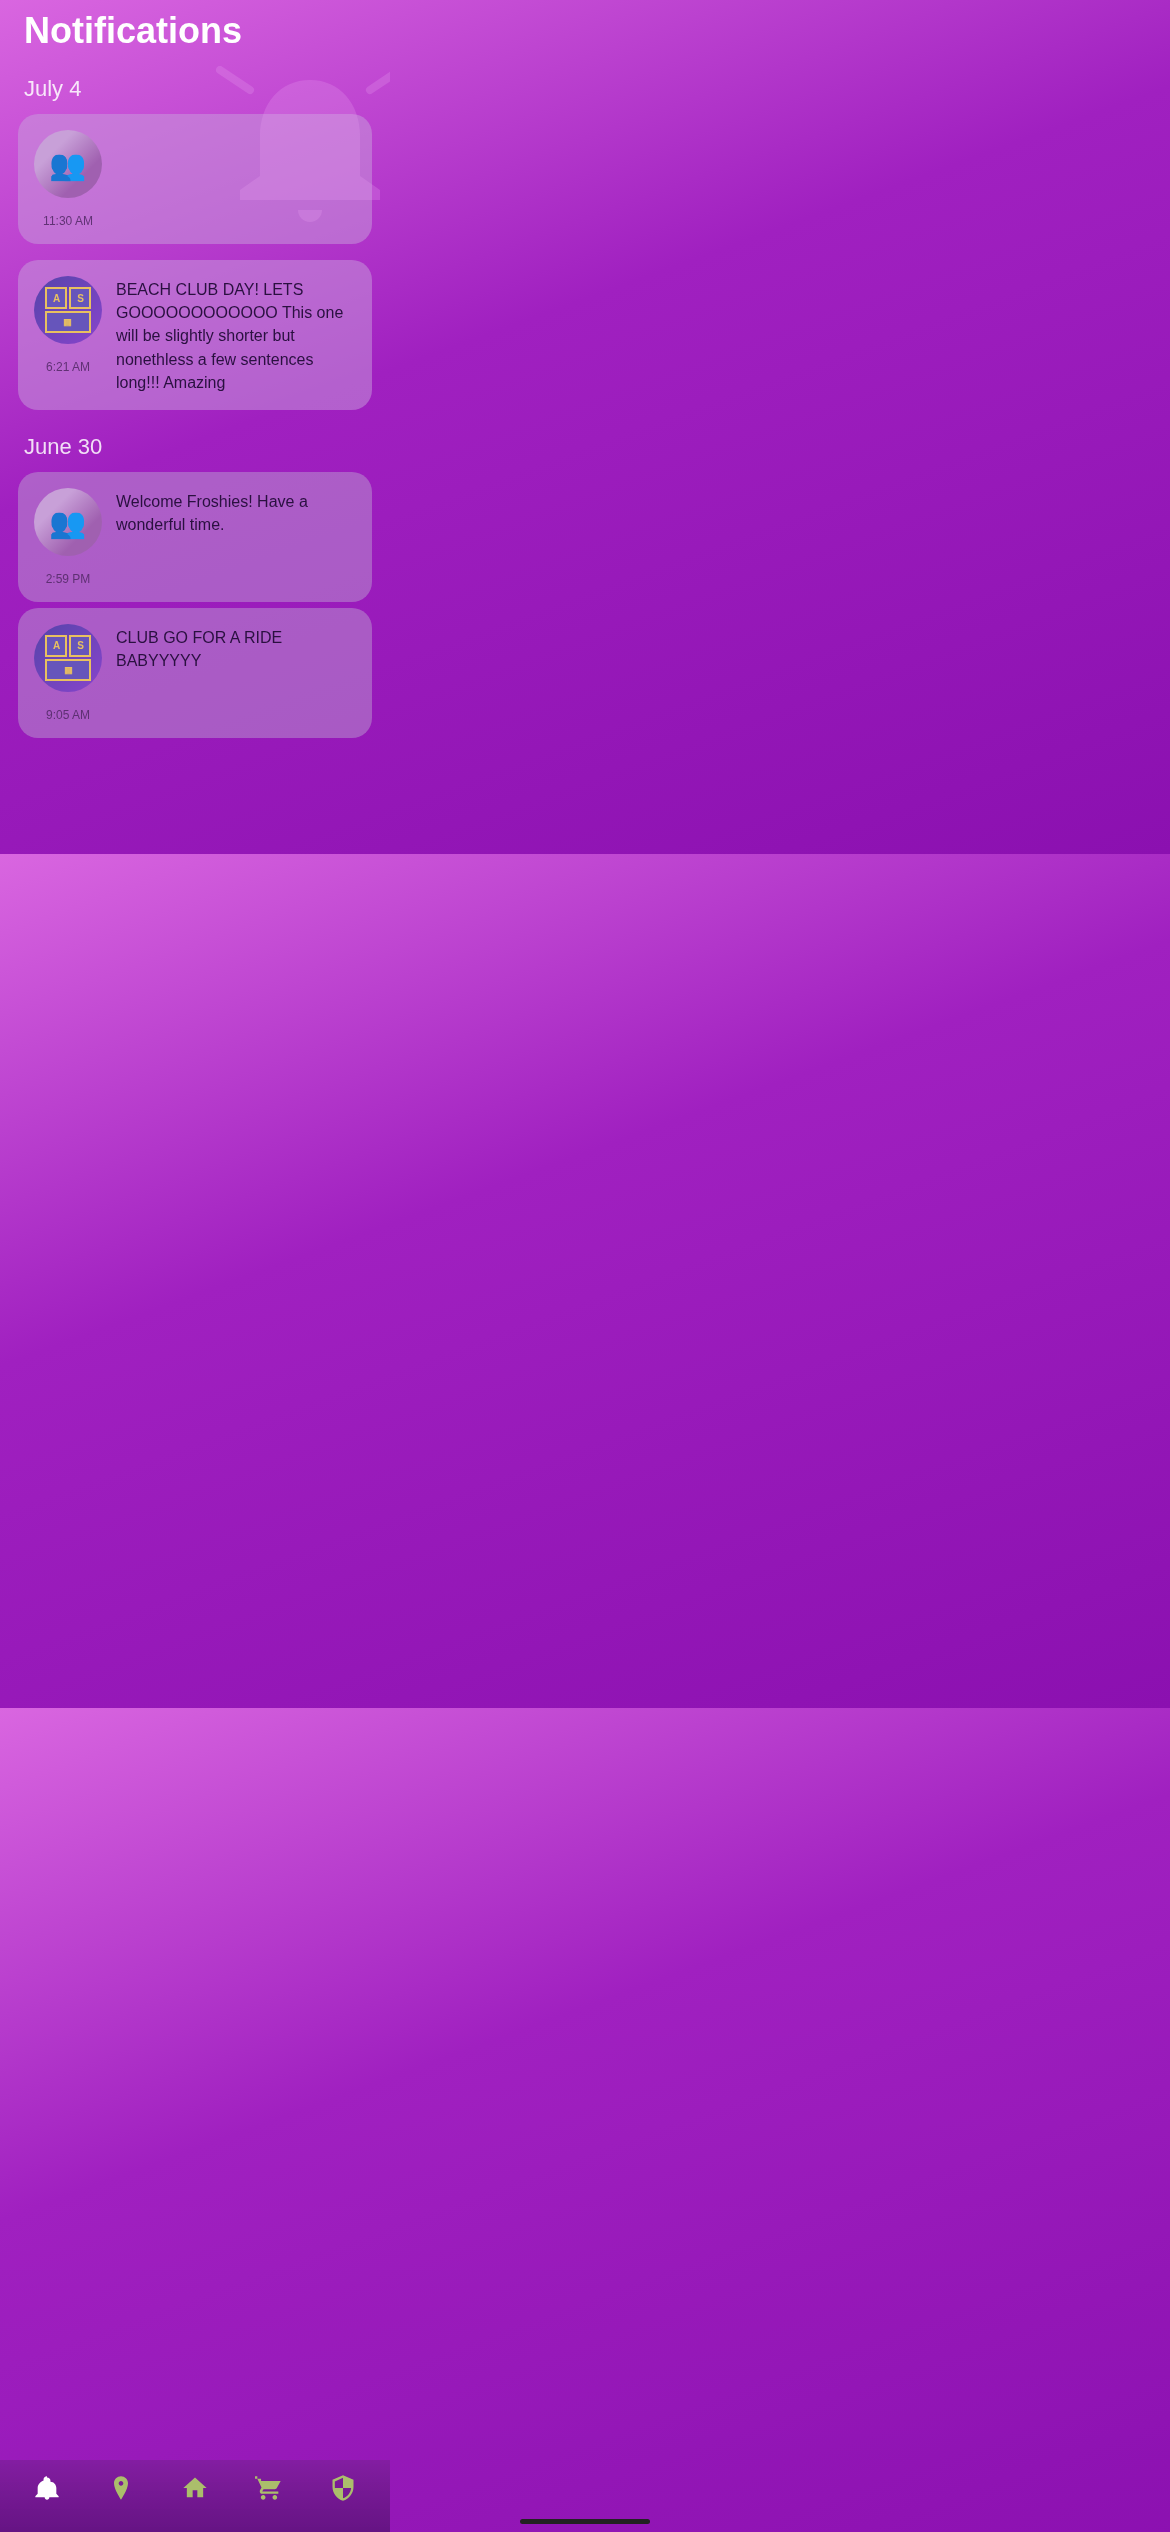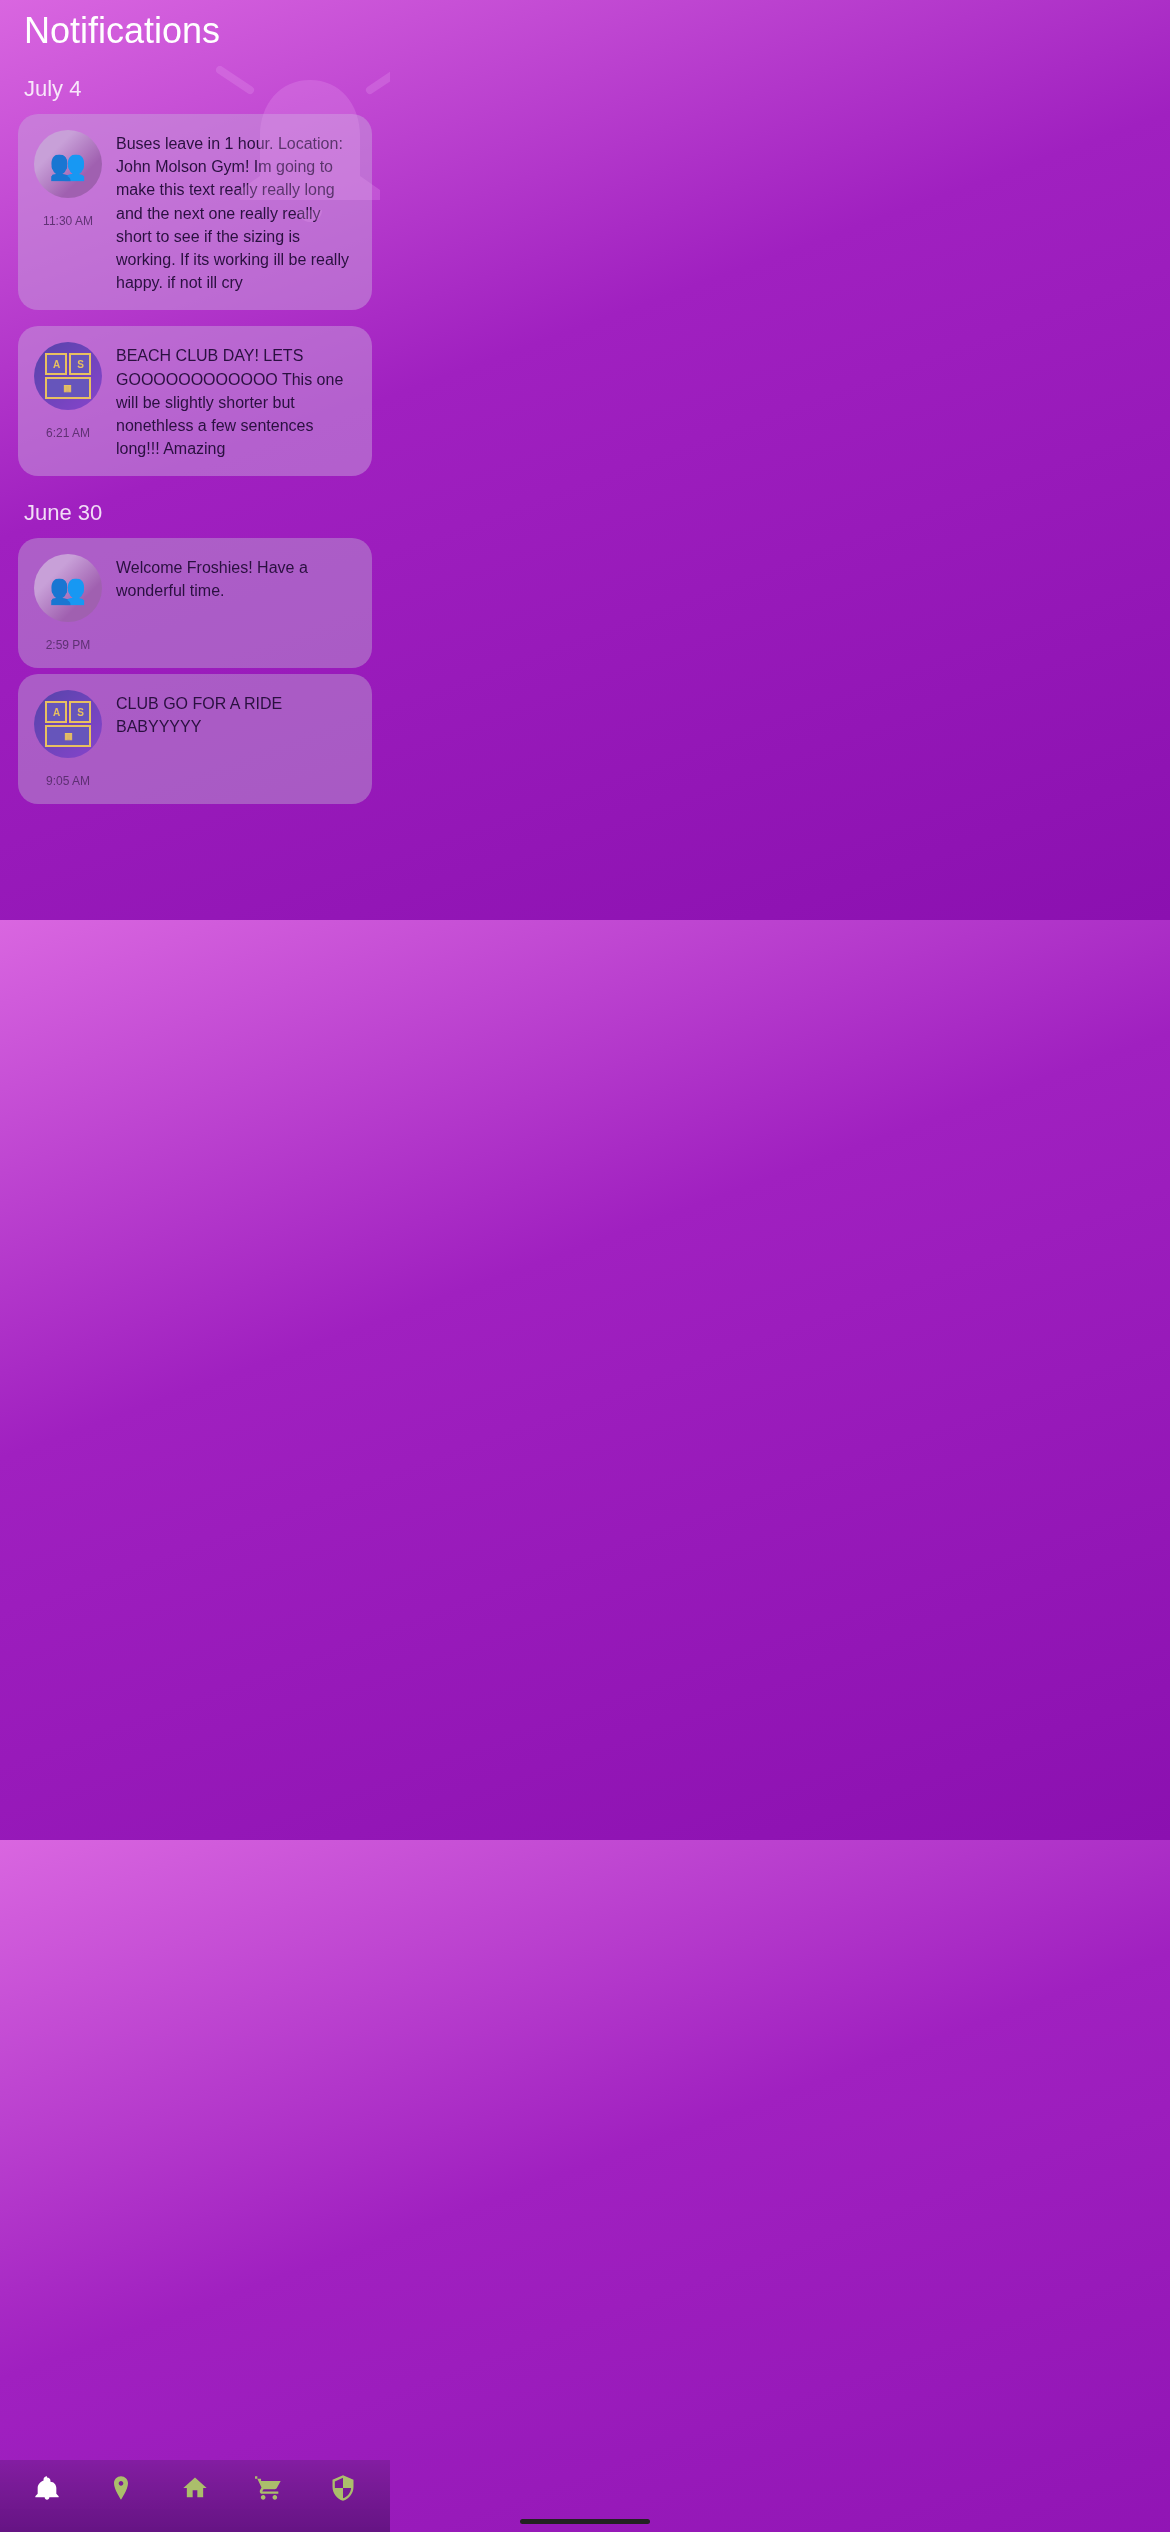--- a/index.html
+++ b/index.html
@@ -62,21 +62,21 @@
     }
 
     .page-header {
       padding: 10px 24px 6px 24px;
       position: relative;
       z-index: 1;
     }
 
     .page-title {
       font-size: 36px;
-      font-weight: 400;
+      font-weight: 700;
       color: #fff;
       margin-bottom: 10px;
     }
 
     .section-date {
       font-size: 22px;
       font-weight: 500;
       color: rgba(255,255,255,0.85);
       padding: 8px 24px 12px 24px;
     }
@@ -266,21 +266,20 @@
   <div class="section-block">
     <div class="section-date">July 4</div>
     <div class="notifications-list">
       <div class="notification-card">
         <div class="avatar-col">
           <div class="avatar-photo">
             <span style="position:absolute;top:50%;left:50%;transform:translate(-50%,-50%);font-size:30px;">👥</span>
           </div>
           <span class="timestamp">11:30 AM</span>
         </div>
-        <div class="notification-text">Buses leave in 1 hour. Location: John Molson Gym! Im going to make this text really really long and the next one really really short to see if the sizing is working. If its working ill be really happy. if not ill cry</div>
       </div>
     </div>
   </div>
 
   <div class="section-block">
     <div class="notifications-list">
       <div class="notification-card">
         <div class="avatar-col">
           <div class="avatar-logo">
             <div class="logo-inner">

